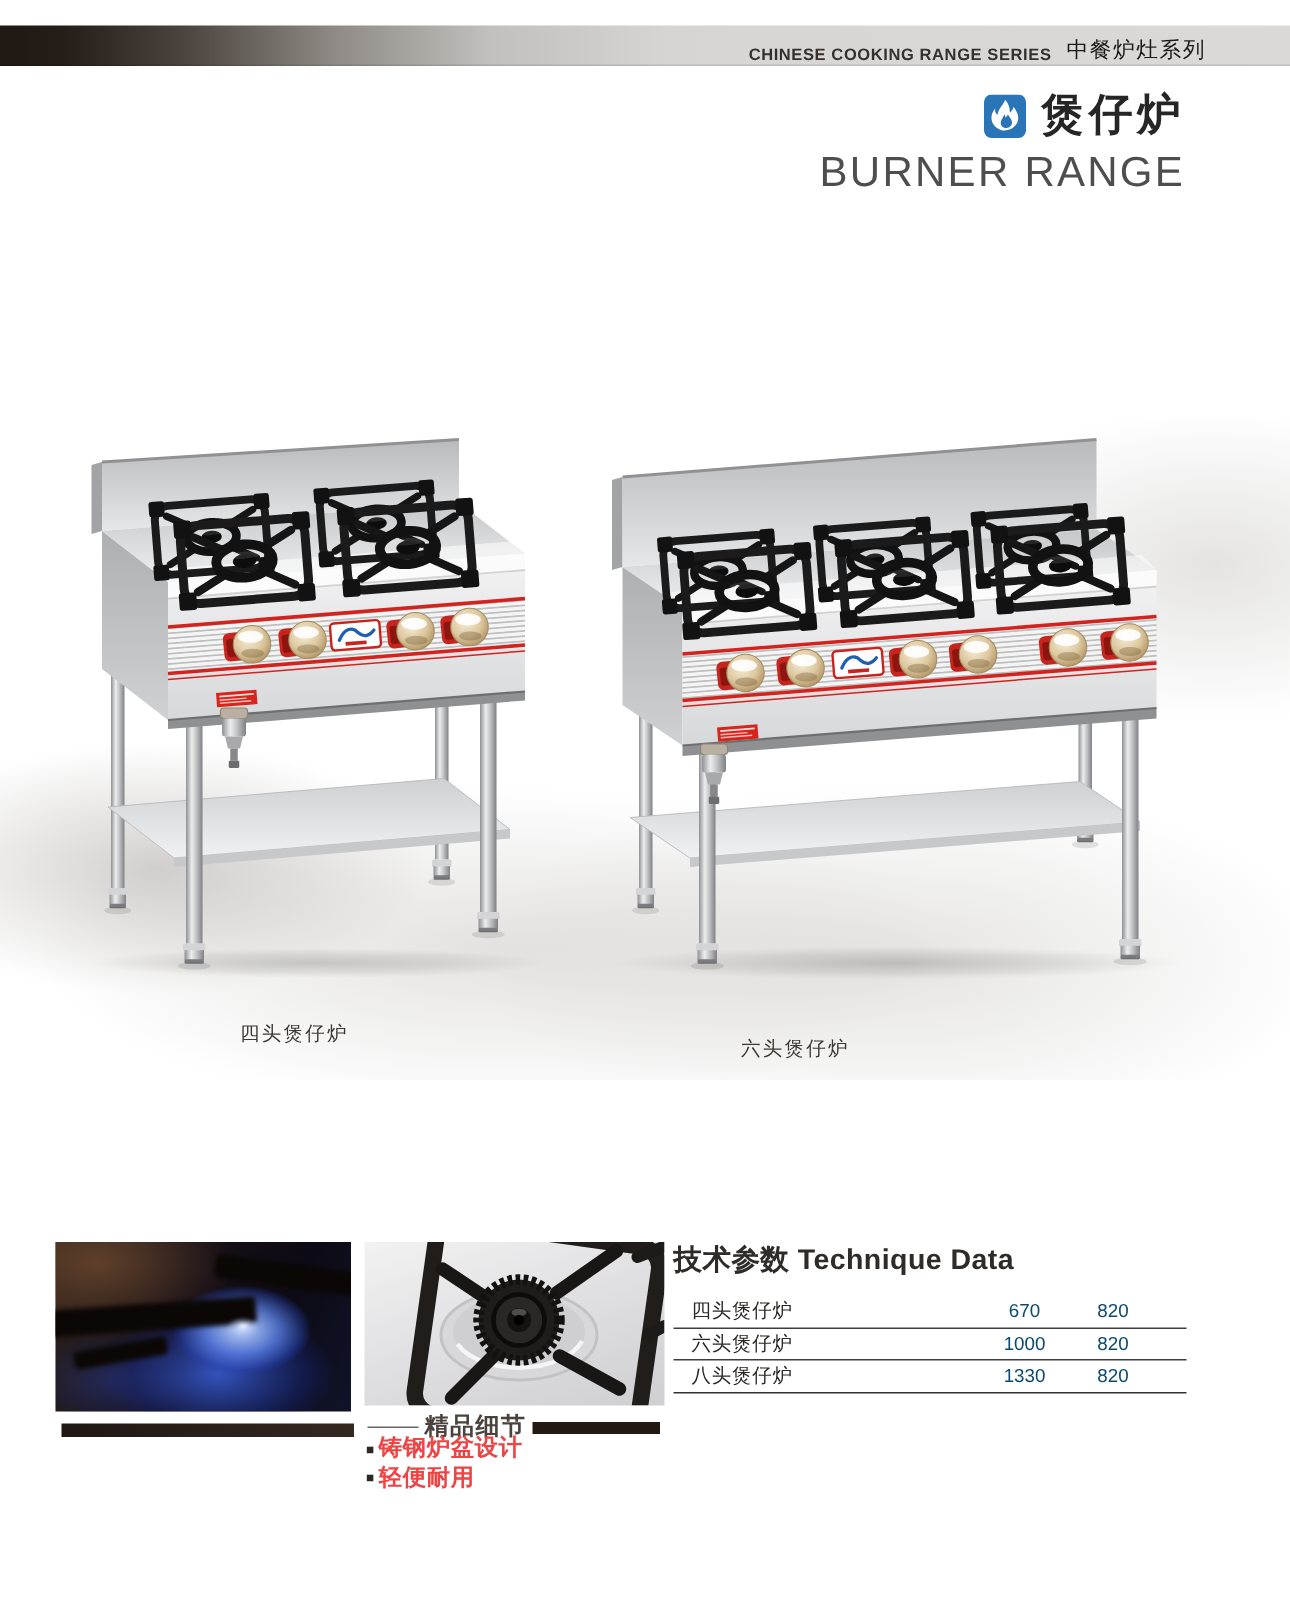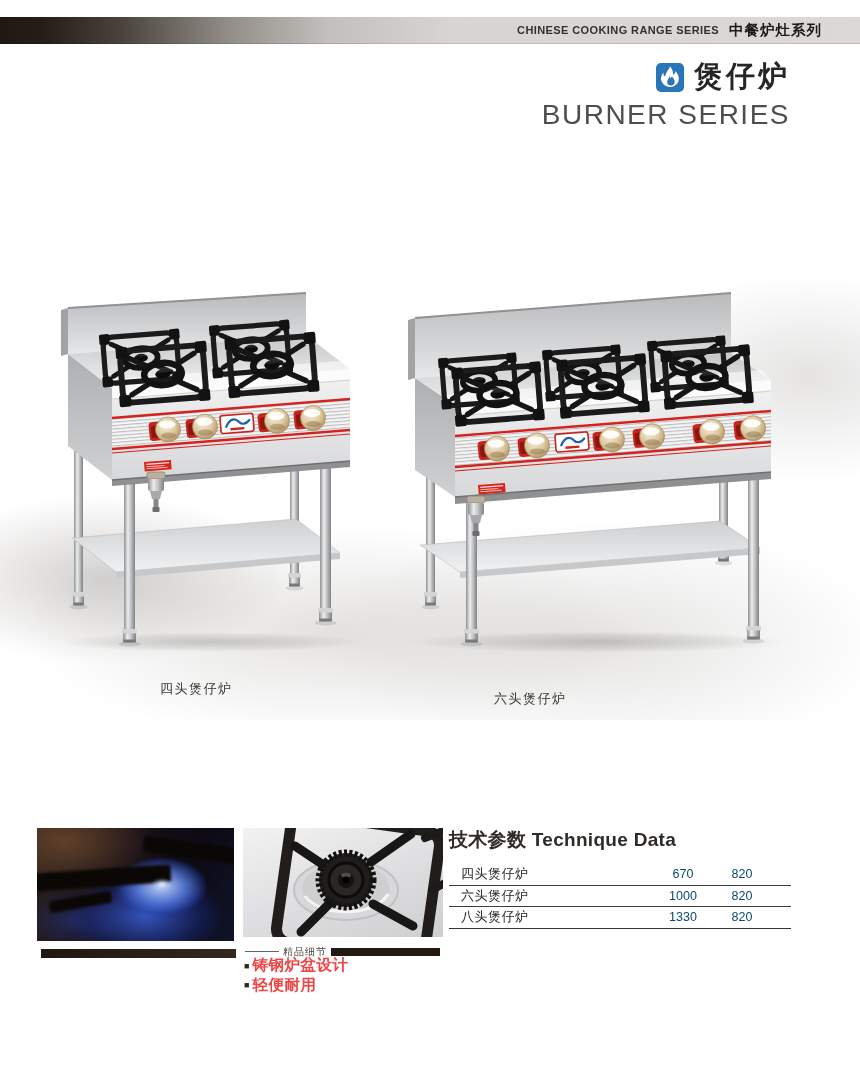--- a/index.html
+++ b/index.html
@@ -2,23 +2,23 @@
 <html><head>
 <meta charset="utf-8">
 <style>
   html,body{margin:0;padding:0;background:#fff;}
   #page{position:relative;width:860px;height:1070px;background:#fff;overflow:hidden;
         font-family:"Liberation Sans","DejaVu Sans",sans-serif;}
   
   .top-bar{position:absolute;left:0;top:17px;width:860px;height:27px;
     background:linear-gradient(to right,#1f1813 0%,#251e18 5%,#4a433d 14%,#8f8a85 26%,#c2bfbc 38%,#d7d5d3 52%,#dbd9d7 100%);
     border-bottom:1px solid rgba(0,0,0,0.12);
-    display:flex;align-items:center;justify-content:flex-end;padding-right:38px;box-sizing:border-box;gap:10px;}
+    display:flex;align-items:flex-end;justify-content:flex-end;padding-right:56px;box-sizing:border-box;gap:10px;}
   .series-en{font-size:11px;font-weight:600;letter-spacing:0.4px;color:#35302b;}
-  .series-cn{font-size:14.5px;font-weight:700;color:#1d1916;letter-spacing:1px;}
+  .series-cn{font-size:14.5px;font-weight:400;color:#1d1916;letter-spacing:1px;}
   
   .hero{position:absolute;right:70px;top:57px;display:flex;flex-direction:column;align-items:flex-end;}
   .hero-row{display:flex;align-items:center;gap:10px;padding-left:33px;}
   .title-cn{font-size:29px;font-weight:700;color:#262626;letter-spacing:3px;}
   .title-en{font-size:28px;font-weight:400;color:#4e4e4e;letter-spacing:1.5px;margin-top:2px;}
   
   .showcase{position:absolute;left:0;top:280px;width:860px;height:440px;}
   .bg-wash{position:absolute;inset:0;background:
     radial-gradient(260px 120px at 12% 68%, rgba(125,118,112,0.34), transparent 70%),
     radial-gradient(420px 150px at 38% 80%, rgba(130,124,118,0.22), transparent 72%),
@@ -45,21 +45,21 @@
   .pf-core{position:absolute;left:58%;top:44%;width:22px;height:12px;border-radius:50%;
     background:radial-gradient(closest-side,rgba(255,255,255,0.95),rgba(190,210,255,0.5),transparent);filter:blur(1px);}
   .photo-grate{position:absolute;left:243px;top:828px;width:200px;height:109px;overflow:hidden;
     background:linear-gradient(160deg,#f2f2f3,#dcdcde 60%,#cfcfd1);}
   .photo-grate svg{display:block;}
   
   .bar-left{position:absolute;left:41px;top:949px;width:195px;height:9px;
     background:linear-gradient(90deg,#1f1712,#332820);}
   .divider{position:absolute;left:245px;top:945px;width:195px;height:13px;display:flex;align-items:center;}
   .div-dash{width:34px;height:1.5px;background:#6b635c;}
-  .div-label{font-size:10px;color:#4a433d;letter-spacing:1px;margin:0 4px;white-space:nowrap;}
+  .div-label{font-size:16px;color:#4a433d;letter-spacing:1px;margin:0 4px;white-space:nowrap;font-weight:bold;}
   .bar-right{flex:1;height:8px;background:#221913;}
   .bullets{position:absolute;left:244px;top:956px;}
   .bullet{display:flex;align-items:center;gap:3px;height:19.5px;}
   .bullet .mark{font-size:9px;color:#2b2723;}
   .bullet .txt{font-size:15.5px;font-weight:600;color:#ef4444;letter-spacing:0.5px;}
   
   .spec{position:absolute;left:449px;top:827px;width:342px;}
   .spec-title{font-size:19px;font-weight:600;color:#2f2b28;letter-spacing:0.3px;}
   .spec-table{margin-top:11px;}
   .thead{position:relative;height:35px;border-top:3px solid #141414;border-bottom:2.5px solid #141414;}
@@ -146,21 +146,21 @@
 
   <div class="hero">
     <div class="hero-row">
       <svg viewBox="0 0 28 29" width="28" height="29">
         <rect width="28" height="29" rx="5" fill="#2a74b8"></rect>
         <path fill="#fff" d="M14.2 3.5 C 12.6 7.2, 9.4 9.8, 9 13.6 C 7.6 12.6, 7 11, 7.6 9.2 C 5.2 11.8, 4.2 15.4, 5.6 18.6 C 7.2 22.2, 11 24.3, 14.8 23.9 C 19 23.4, 22.4 20.3, 22.8 16.4 C 23.1 13.1, 21.3 10.6, 19.7 8.1 C 19.3 10, 18.4 11.2, 17.2 12 C 17.3 9 16.3 6 14.2 3.5 Z"></path>
         <path fill="#2a74b8" d="M13.8 13.2 C 12.6 15.6, 10.9 17.2, 11.2 19.5 C 11.5 21.5, 13.3 22.6, 15.1 22.4 C 17 22.2, 18.6 20.8, 18.7 18.9 C 18.8 16.8, 17 15.1, 15.9 13.3 C 15.5 14.3, 14.9 14.9, 14.2 15.3 C 14.3 14.6, 14.1 13.9, 13.8 13.2 Z"></path>
       </svg>
       <span class="title-cn">煲仔炉</span>
     </div>
-    <span class="title-en">BURNER SERIES</span>
+    <span class="title-en">BURNER RANGE</span>
   </div>
 
   <div class="showcase">
     <div class="bg-wash"></div>
     <div class="stove stove-a" id="stove-0">
         <svg viewBox="0 0 320 396" xmlns="http://www.w3.org/2000/svg">
           <ellipse cx="160" cy="352" rx="152" ry="10" fill="url(#gShadow)"></ellipse>
           <rect x="22" y="156" width="9" height="146" fill="url(#gLeg)"></rect>
           <rect x="20" y="302" width="13" height="5" rx="1" fill="#d4d4d6"></rect>
           <rect x="21" y="306.5" width="11" height="6.5" fill="url(#gLeg)"></rect>

